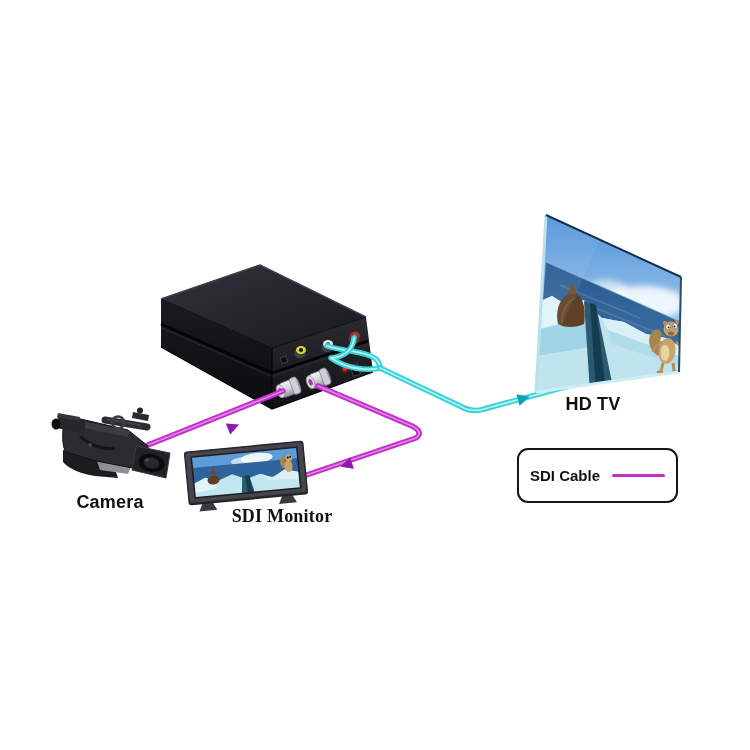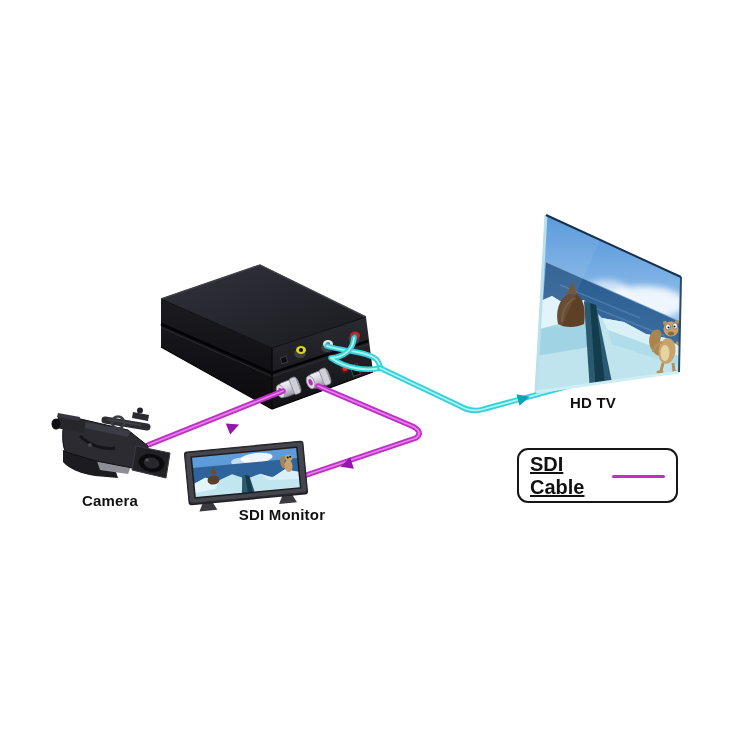--- a/index.html
+++ b/index.html
@@ -2,34 +2,34 @@
 <html style="--background: #ffffff; --label-text: #111111; --sdi-cable: #c02fc8; --sdi-cable-core: #e687ea; --sdi-arrow: #9516ad; --av-cable: #38d0da; --av-cable-core: #b6f4f4; --av-arrow: #0da2b4;"><head>
 <meta charset="utf-8">
 <style>
   html,body{margin:0;padding:0;background:#fff;}
   .stage{
     position:relative;width:750px;height:750px;background:var(--background,#fff);
     font-family:"Liberation Sans",sans-serif;overflow:hidden;
   }
   .stage svg{position:absolute;left:0;top:0;}
   .device-label{
-    position:absolute;font-weight:bold;font-size:15px;color:var(--label-text,#111);
+    position:absolute;font-weight:bold;font-size:18px;color:var(--label-text,#111);
     text-align:center;white-space:nowrap;letter-spacing:.2px;
   }
   .label-camera{left:58px;top:492px;width:104px;}
-  .label-monitor{left:224px;top:506px;width:116px;}
+  .label-monitor{left:224px;top:506px;width:116px;font-family:Liberation Serif, serif;}
   .label-tv{left:553px;top:394px;width:80px;}
   .legend{
     position:absolute;left:517px;top:448px;width:161px;height:55px;
     border:2px solid #161616;border-radius:11px;background:#fff;
     box-sizing:border-box;display:flex;flex-direction:column;
     justify-content:space-evenly;padding:3px 11px;
   }
   .legend-row{display:flex;align-items:center;}
-  .legend-label{font-weight:bold;font-size:20px;color:var(--label-text,#111);width:82px;flex:none;text-decoration:underline;}
+  .legend-label{font-weight:bold;font-size:15px;color:var(--label-text,#111);width:82px;flex:none;}
   .legend-line{flex:1;height:3px;border-radius:2px;}
   .legend-line.sdi{background:var(--sdi-cable,#c02fc8);}
   .legend-line.av{background:var(--av-cable,#38d0da);}
   
   .sdi-stroke{stroke:var(--sdi-cable,#c02fc8);}
   .sdi-core{stroke:var(--sdi-cable-core,#e687ea);}
   .sdi-arrow{fill:var(--sdi-arrow,#9516ad);}
   .av-stroke{stroke:var(--av-cable,#38d0da);}
   .av-core{stroke:var(--av-cable-core,#b6f4f4);}
   .av-arrow{fill:var(--av-arrow,#0da2b4);}

